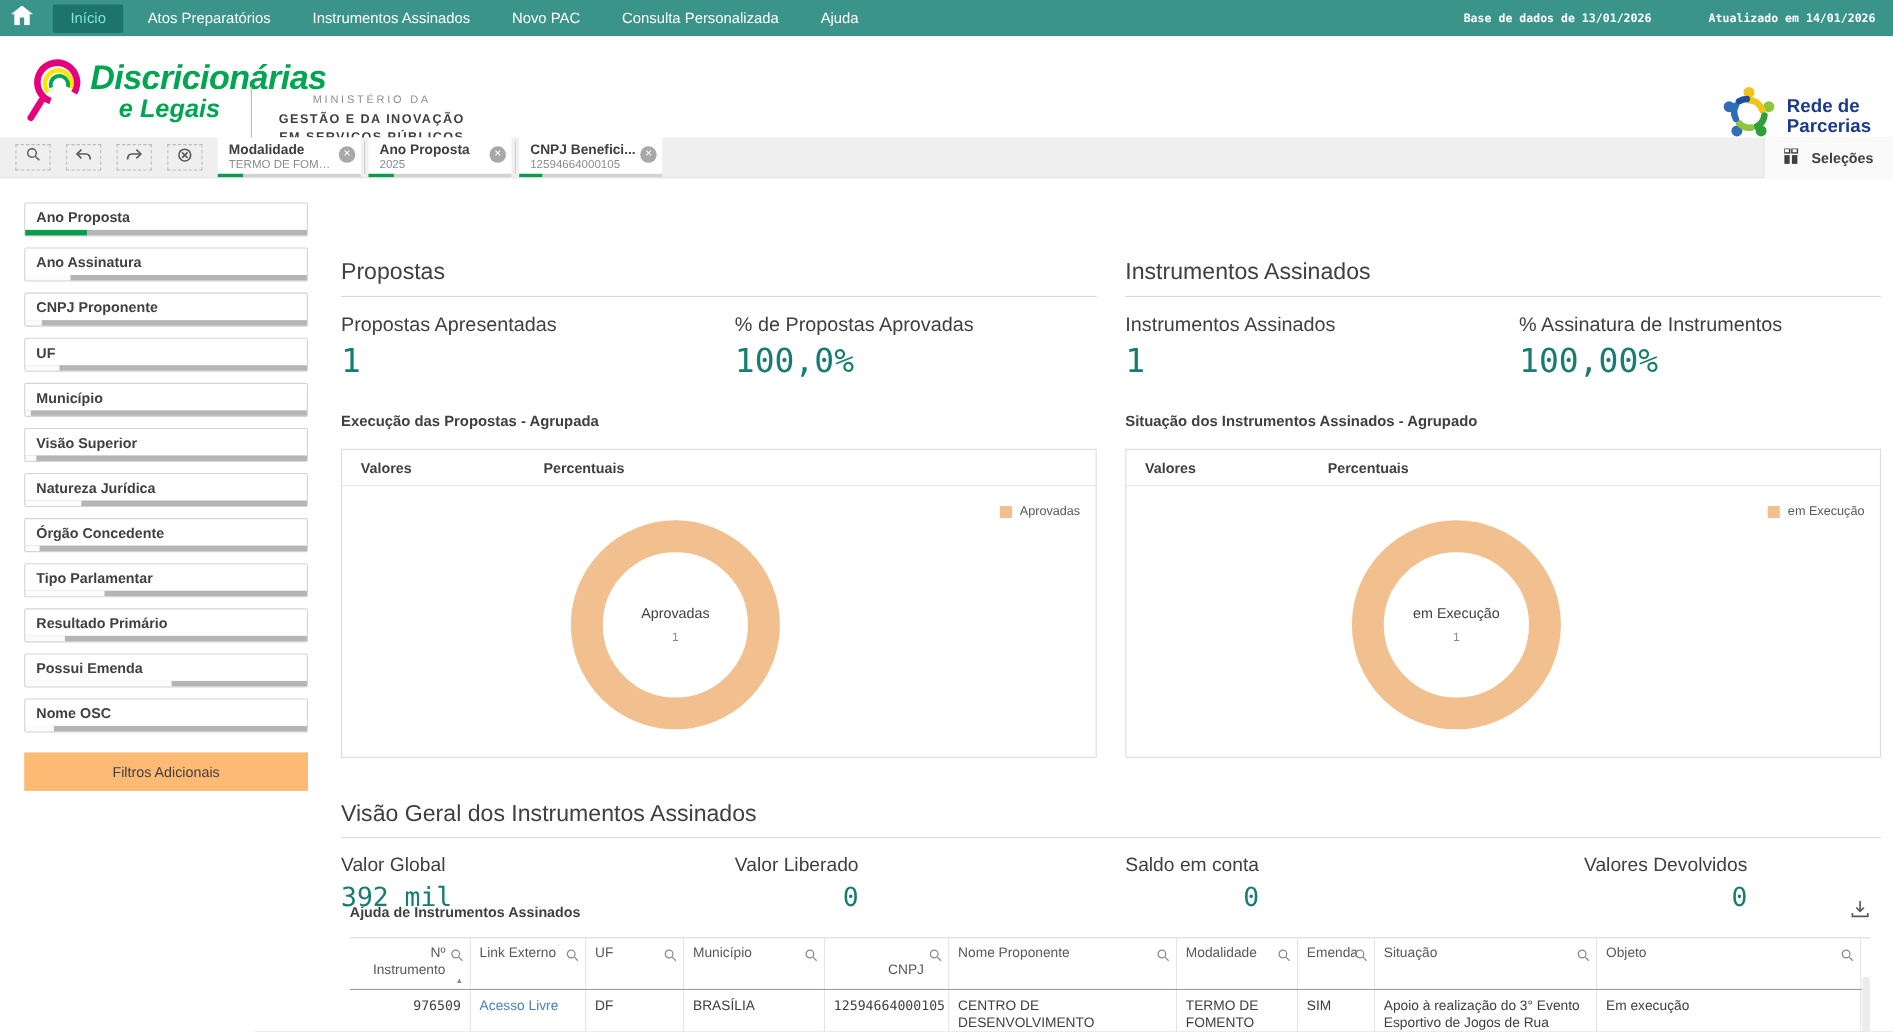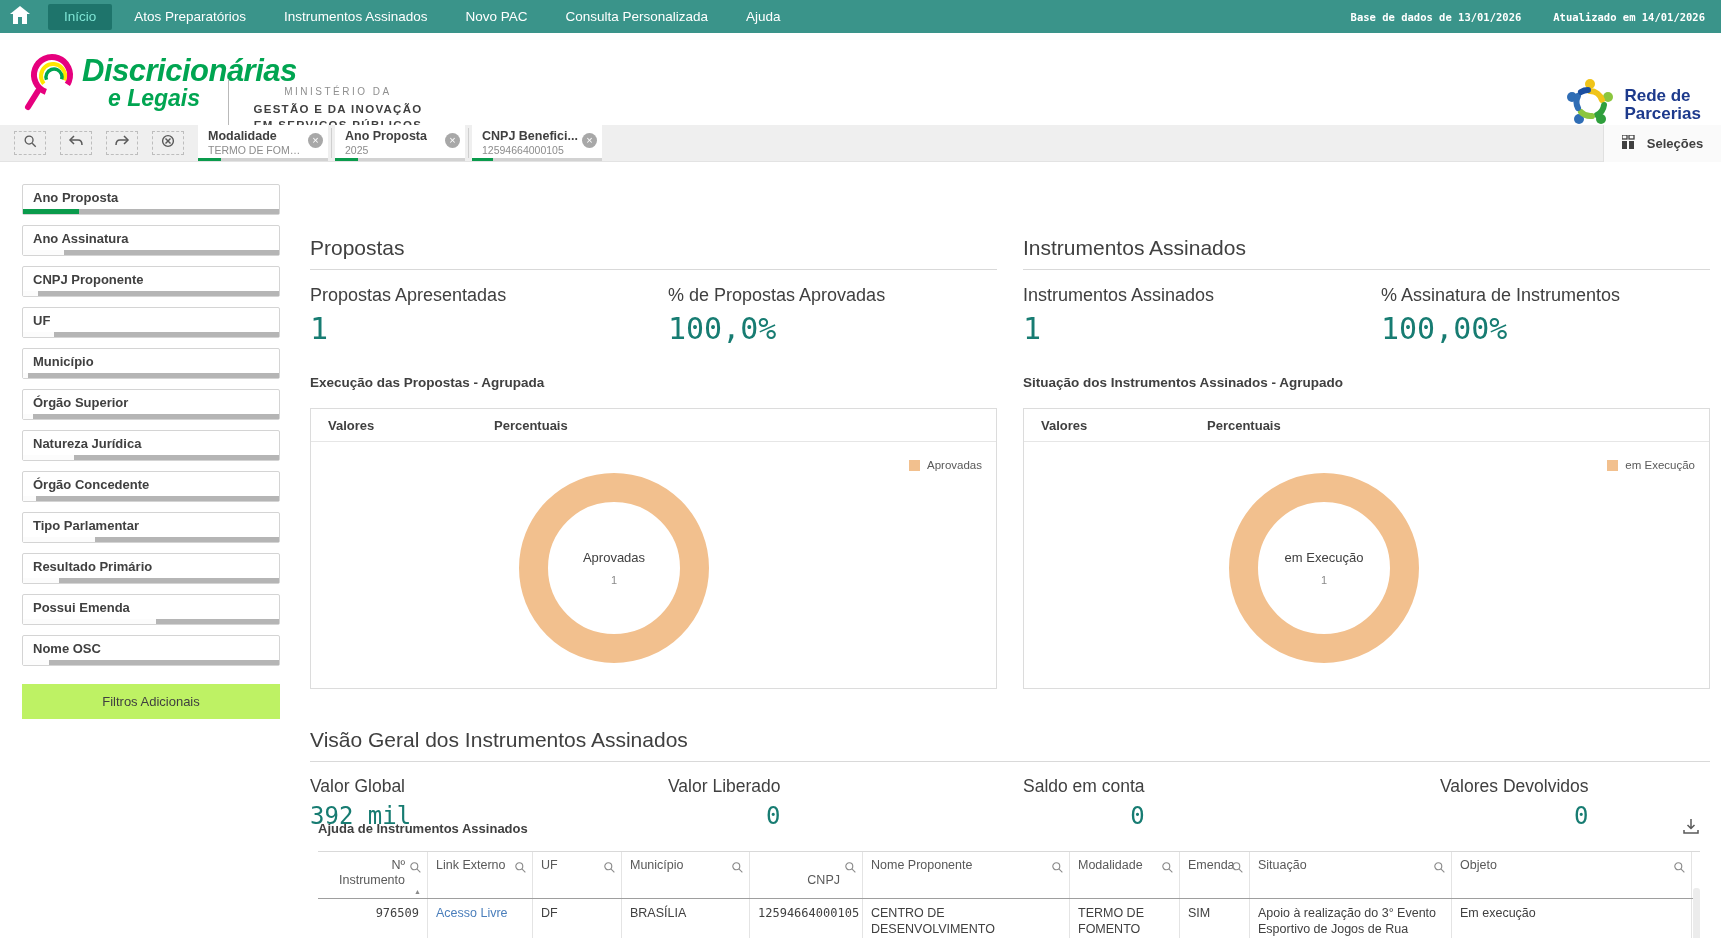--- a/index.html
+++ b/index.html
@@ -14,21 +14,21 @@
     width:1721px;height:938px;position:relative;background:#fff;
     font-family:"Liberation Sans",sans-serif;color:var(--ink);overflow:hidden;
   }
   
   .navbar{position:absolute;top:0;left:0;width:1721px;height:33px;background:var(--teal-nav);
     display:flex;align-items:center;color:#fff;}
   .home-btn{width:40px;display:flex;justify-content:center;align-items:center;cursor:pointer;}
   .nav-items{display:flex;align-items:center;gap:6px;margin-left:8px;}
   .nav-item{padding:0 16px;height:26px;line-height:26px;font-size:13.5px;cursor:pointer;border-radius:2px;}
   .nav-item.active{background:var(--teal-dark);color:var(--teal-active);}
-  .nav-right{margin-left:auto;display:flex;gap:32px;margin-right:16px;
+  .nav-right{margin-left:auto;display:flex;gap:52px;margin-right:16px;
     font-family:"DejaVu Sans Mono",monospace;font-size:10.5px;font-weight:bold;}
   
   .band{position:absolute;top:33px;left:0;width:1721px;height:92px;background:#fff;}
   .brand{position:absolute;left:20px;top:14px;display:flex;align-items:center;}
   .brand-text{font-style:italic;font-weight:bold;color:var(--logo-green);line-height:1;margin-left:-8px;}
   .brand-text .l1{font-size:31px;letter-spacing:-0.5px;}
   .brand-text .l2{font-size:23px;margin-left:26px;margin-top:1px;}
   .vdiv{position:absolute;left:228px;top:46px;width:1px;height:58px;background:#b9b9b9;}
   .ministry{position:absolute;left:252px;top:53px;width:172px;text-align:center;}
   .ministry .m1{font-size:10px;color:#8f8f8f;letter-spacing:2.5px;margin-bottom:4px;}
@@ -51,21 +51,21 @@
   .chip-sep{width:1px;background:#cfcfcf;margin:3px 3px;}
   .selections-btn{position:absolute;right:0;top:0;height:37px;width:118px;background:#fafafa;border-left:1px solid #e0e0e0;
     display:flex;align-items:center;justify-content:center;gap:10px;font-size:13px;font-weight:bold;cursor:pointer;}
   
   .sidebar{position:absolute;left:22px;top:184px;width:260px;}
   .filter-box{width:258px;background:#fff;border:1px solid #d4d4d4;border-radius:2px;margin-bottom:10px;cursor:pointer;}
   .filter-label{padding:5px 10px 4px;font-size:13px;font-weight:bold;color:var(--ink);}
   .filter-bar{height:5px;background:#b5b5b5;position:relative;}
   .filter-seg{position:absolute;left:0;top:0;height:5px;background:#fcfcfc;}
   .filter-seg.green{background:var(--green);}
-  .more-filters{width:258px;margin-top:18px;background:#bef264;text-align:center;font-size:13px;color:var(--ink);
+  .more-filters{width:258px;margin-top:18px;background:#fdba74;text-align:center;font-size:13px;color:var(--ink);
     padding:10px 0;cursor:pointer;}
   
   .section-title{font-size:21px;font-weight:400;color:var(--ink);padding-bottom:9px;border-bottom:1px solid var(--line);margin-top:48px;}
   .kpi-label{font-size:18px;color:var(--ink);}
   .kpi-value{font-family:"DejaVu Sans Mono",monospace;font-size:30px;color:var(--accent);margin-top:5px;}
   .panel-head{font-size:13.5px;font-weight:bold;color:var(--ink);}
   .chart-panel{position:relative;border:1px solid #dcdcdc;background:#fff;height:281px;}
   .tab-row{height:33px;border-bottom:1px solid #e6e6e6;display:flex;align-items:center;}
   .tab{font-size:13px;font-weight:bold;color:var(--ink);cursor:pointer;}
   .tab.t1{margin-left:17px;width:166px;}
@@ -281,21 +281,21 @@
           <div class="filter-seg" style="width: 12%;"></div>
         </div>
       </div>
       <div class="filter-box">
         <div class="filter-label">Município</div>
         <div class="filter-bar">
           <div class="filter-seg" style="width: 2%;"></div>
         </div>
       </div>
       <div class="filter-box">
-        <div class="filter-label">Órgão Superior</div>
+        <div class="filter-label">Visão Superior</div>
         <div class="filter-bar">
           <div class="filter-seg" style="width: 4%;"></div>
         </div>
       </div>
       <div class="filter-box">
         <div class="filter-label">Natureza Jurídica</div>
         <div class="filter-bar">
           <div class="filter-seg" style="width: 20%;"></div>
         </div>
       </div>

